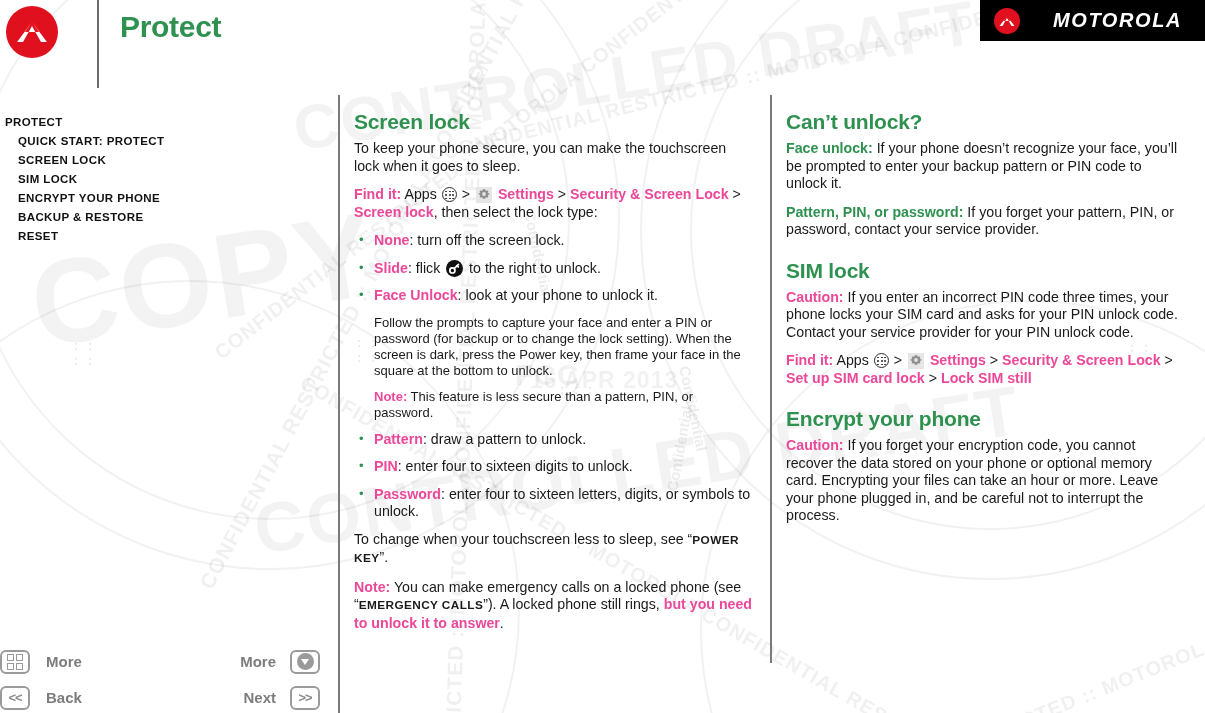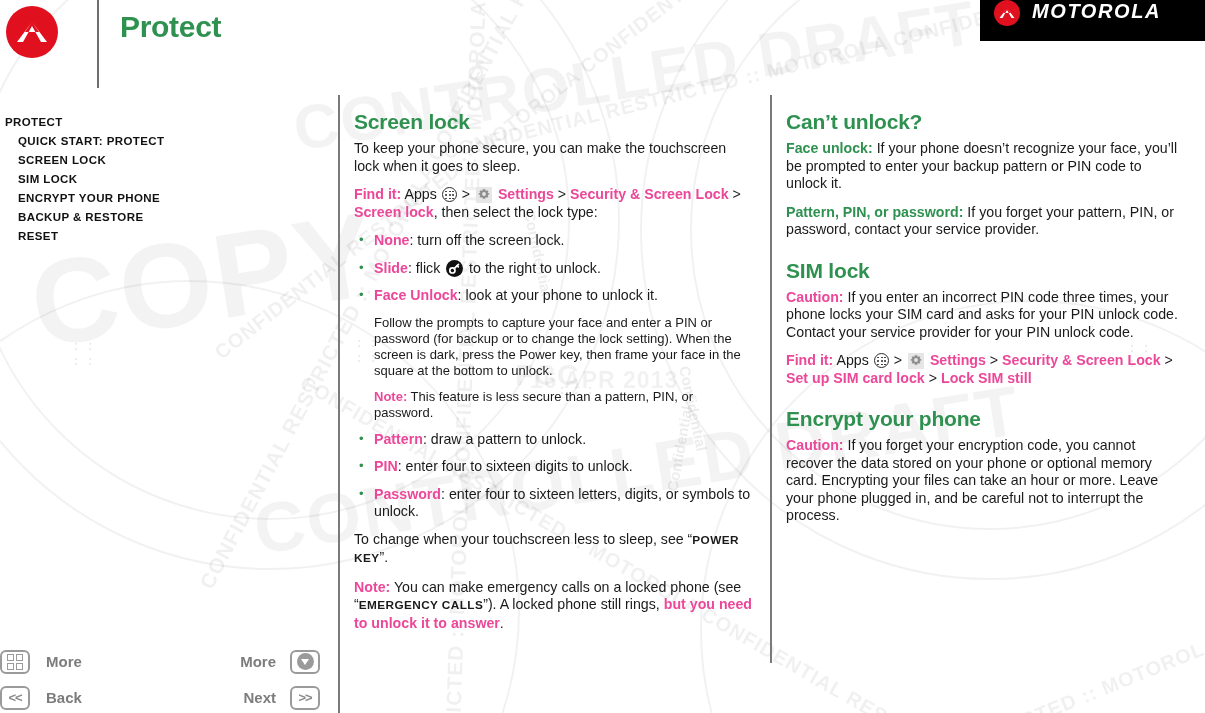--- a/index.html
+++ b/index.html
@@ -84,21 +84,21 @@
     background: #6d6d6d;
   }
   #page-title {
     position: absolute; left: 120px; top: 10px;
     font-size: 30px; font-weight: bold; color: #2f9150;
     letter-spacing: -0.3px;
   }
   #moto-banner {
     position: absolute; right: 0; top: 0;
     width: 225px; height: 41px; background: #000;
-    display: flex; padding-left: 14px;
+    display: flex; align-items: center; padding-left: 14px; gap: 21px;
   }
   #moto-banner .badge {
     width: 26px; height: 26px; border-radius: 50%;
     background: #e1101e; flex: 0 0 auto;
   }
   #moto-banner .wordmark {
     color: #fff; font-weight: bold; font-style: italic;
     font-size: 20px; letter-spacing: 1.6px; margin-left: 12px;
   }
 

